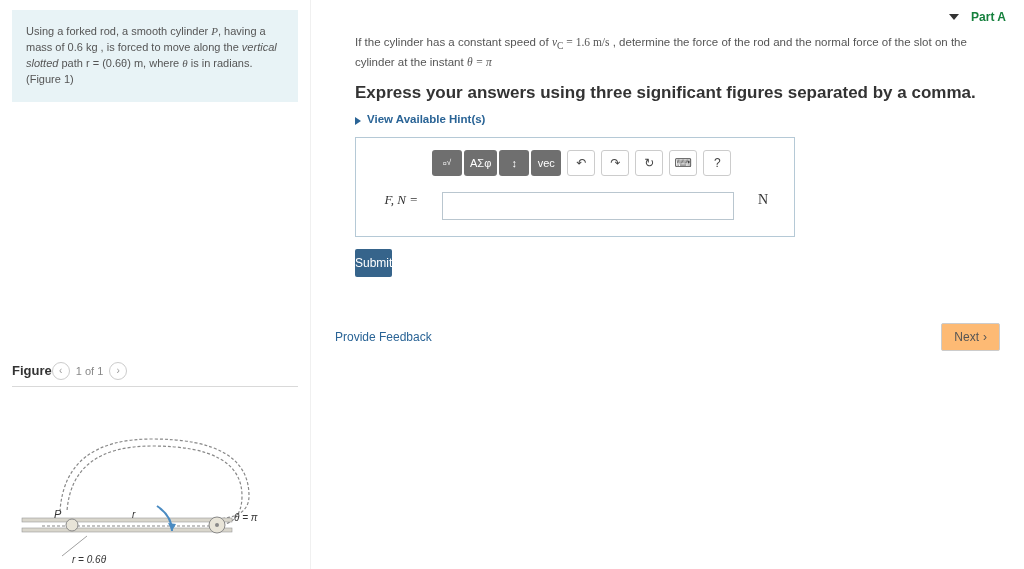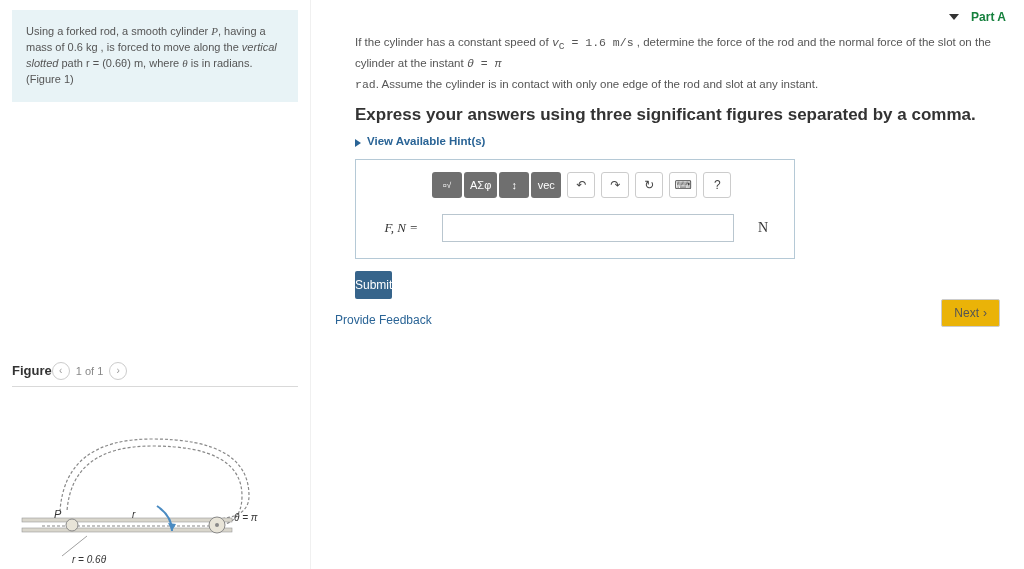--- a/index.html
+++ b/index.html
@@ -88,21 +88,21 @@
   border-right: 5px solid transparent;
   border-top: 6px solid #333;
 }
 .prompt {
   color: #555;
   font-size: 11.5px;
   line-height: 1.5;
   margin-left: 20px;
   margin-bottom: 4px;
 }
-.prompt .ser { font-family: Liberation Mono, monospace; }
+.prompt .ser { font-family: Liberation Serif, serif; }
 .bold-line {
   font-weight: bold;
   color: #333;
   font-size: 17px;
   margin-left: 20px;
   margin-top: 12px;
 }
 .hints {
   margin-left: 20px;
   margin-top: 10px;
@@ -158,21 +158,20 @@
   height: 26px;
   min-width: 28px;
   display: inline-flex;
   align-items: center;
   justify-content: center;
   cursor: pointer;
   margin-left: 4px;
 }
 .answer-row {
   display: flex;
-  align-items: center;
   gap: 24px;
 }
 .answer-label {
   width: 50px;
   text-align: right;
   font-style: italic;
   font-family: Georgia, serif;
   font-size: 13px;
   color: #333;
 }
@@ -196,31 +195,32 @@
   color: #fff;
   border: none;
   padding: 7px 0;
   font-size: 12px;
   border-radius: 2px;
   cursor: pointer;
 }
 .bottom-row {
   display: flex;
   justify-content: space-between;
-  align-items: flex-end;
+  margin-top: 46px;
+  align-items: center;
   padding-right: 6px;
 }
 .feedback {
   color: #2a6496;
   font-size: 12px;
   cursor: pointer;
 }
 .next-btn {
   border: 1px solid #ccc;
-  background: #eab308;
+  background: #fdba74;
   padding: 6px 12px;
   font-size: 12px;
   color: #555;
   border-radius: 2px;
   cursor: pointer;
   display: inline-flex;
   align-items: center;
   gap: 4px;
 }
 </style>
@@ -265,23 +265,20 @@
 
 <div class="right-col">
   <div class="part-header">
     <span class="tri-down"></span>
     <span>Part A</span>
   </div>
 
   <div class="prompt">
     <span>If the cylinder has a constant speed of </span><span class="ser"><i>v</i><sub>C</sub></span><span class="ser"> = 1.6 m/s</span><span> , determine the force of the rod and the normal force of the slot on the cylinder at the instant </span><span class="ser"><i>θ = π</i></span>
   </div>
-  <div class="prompt">
-    <span class="ser">rad</span><span>. Assume the cylinder is in contact with only one edge of the rod and slot at any instant.</span>
-  </div>
   <div class="bold-line">Express your answers using three significant figures separated by a comma.</div>
 
   <div class="hints">
     <span class="tri-right"></span>
     <span>View Available Hint(s)</span>
   </div>
 
   <div class="answer-box">
     <div class="toolbar">
       <button class="tb-btn first">▫<span style="font-size:8px;vertical-align:super">√</span></button>

